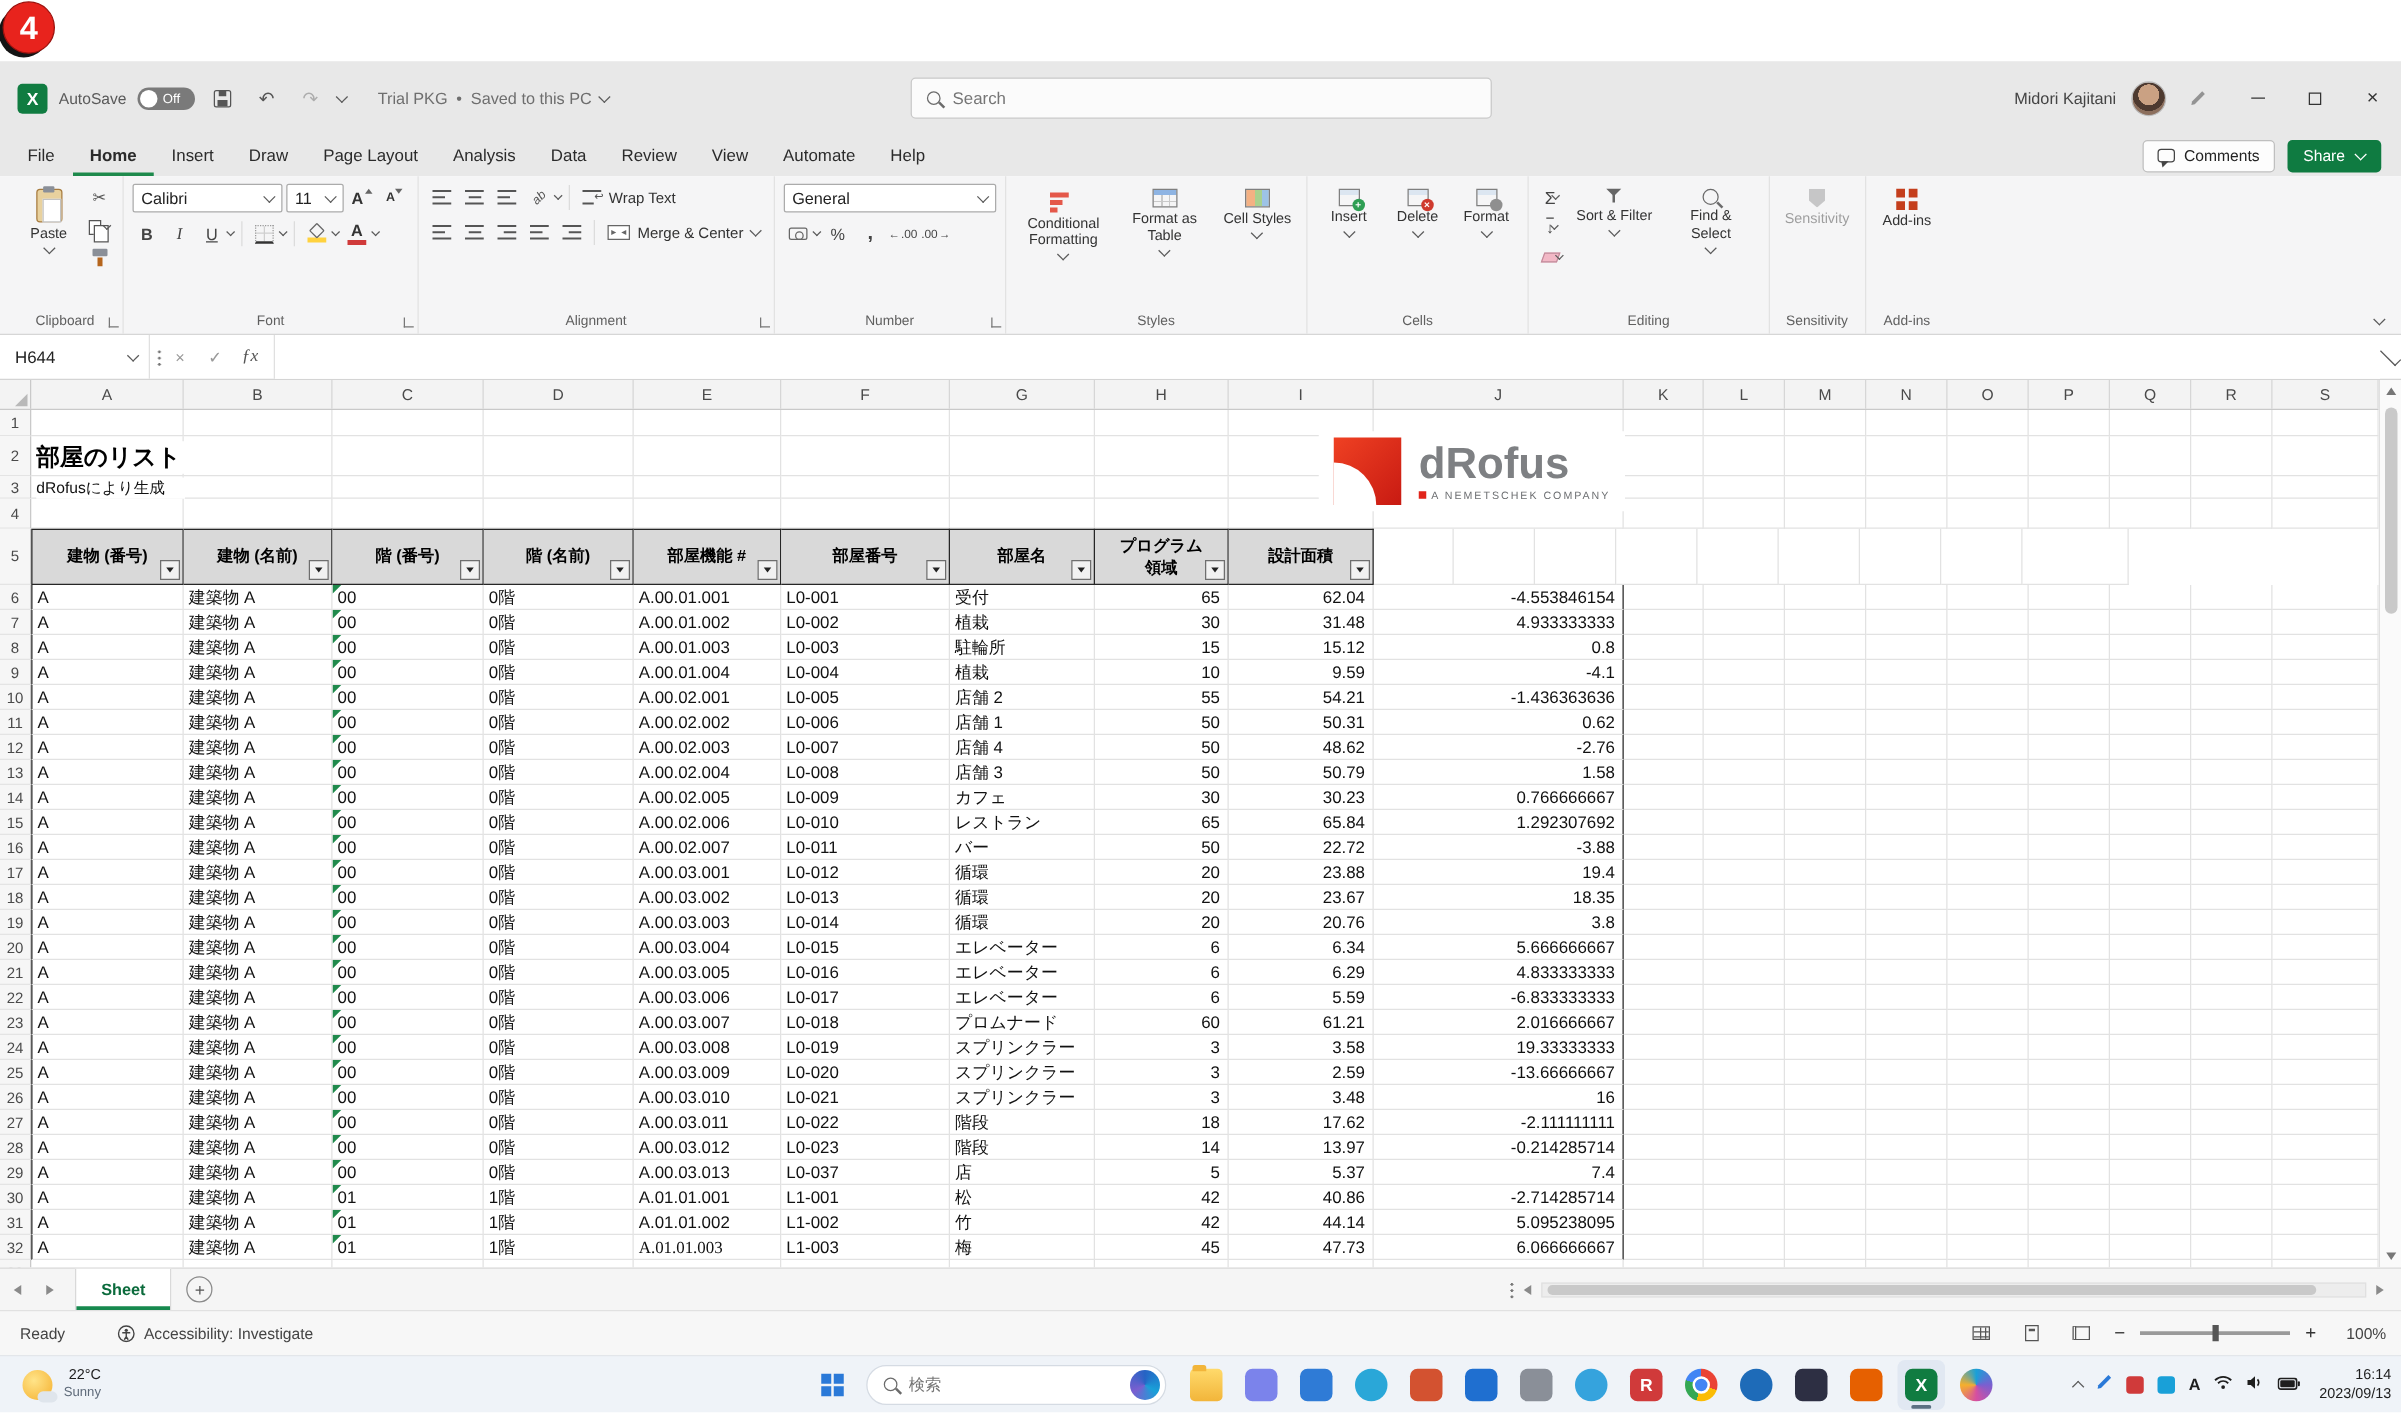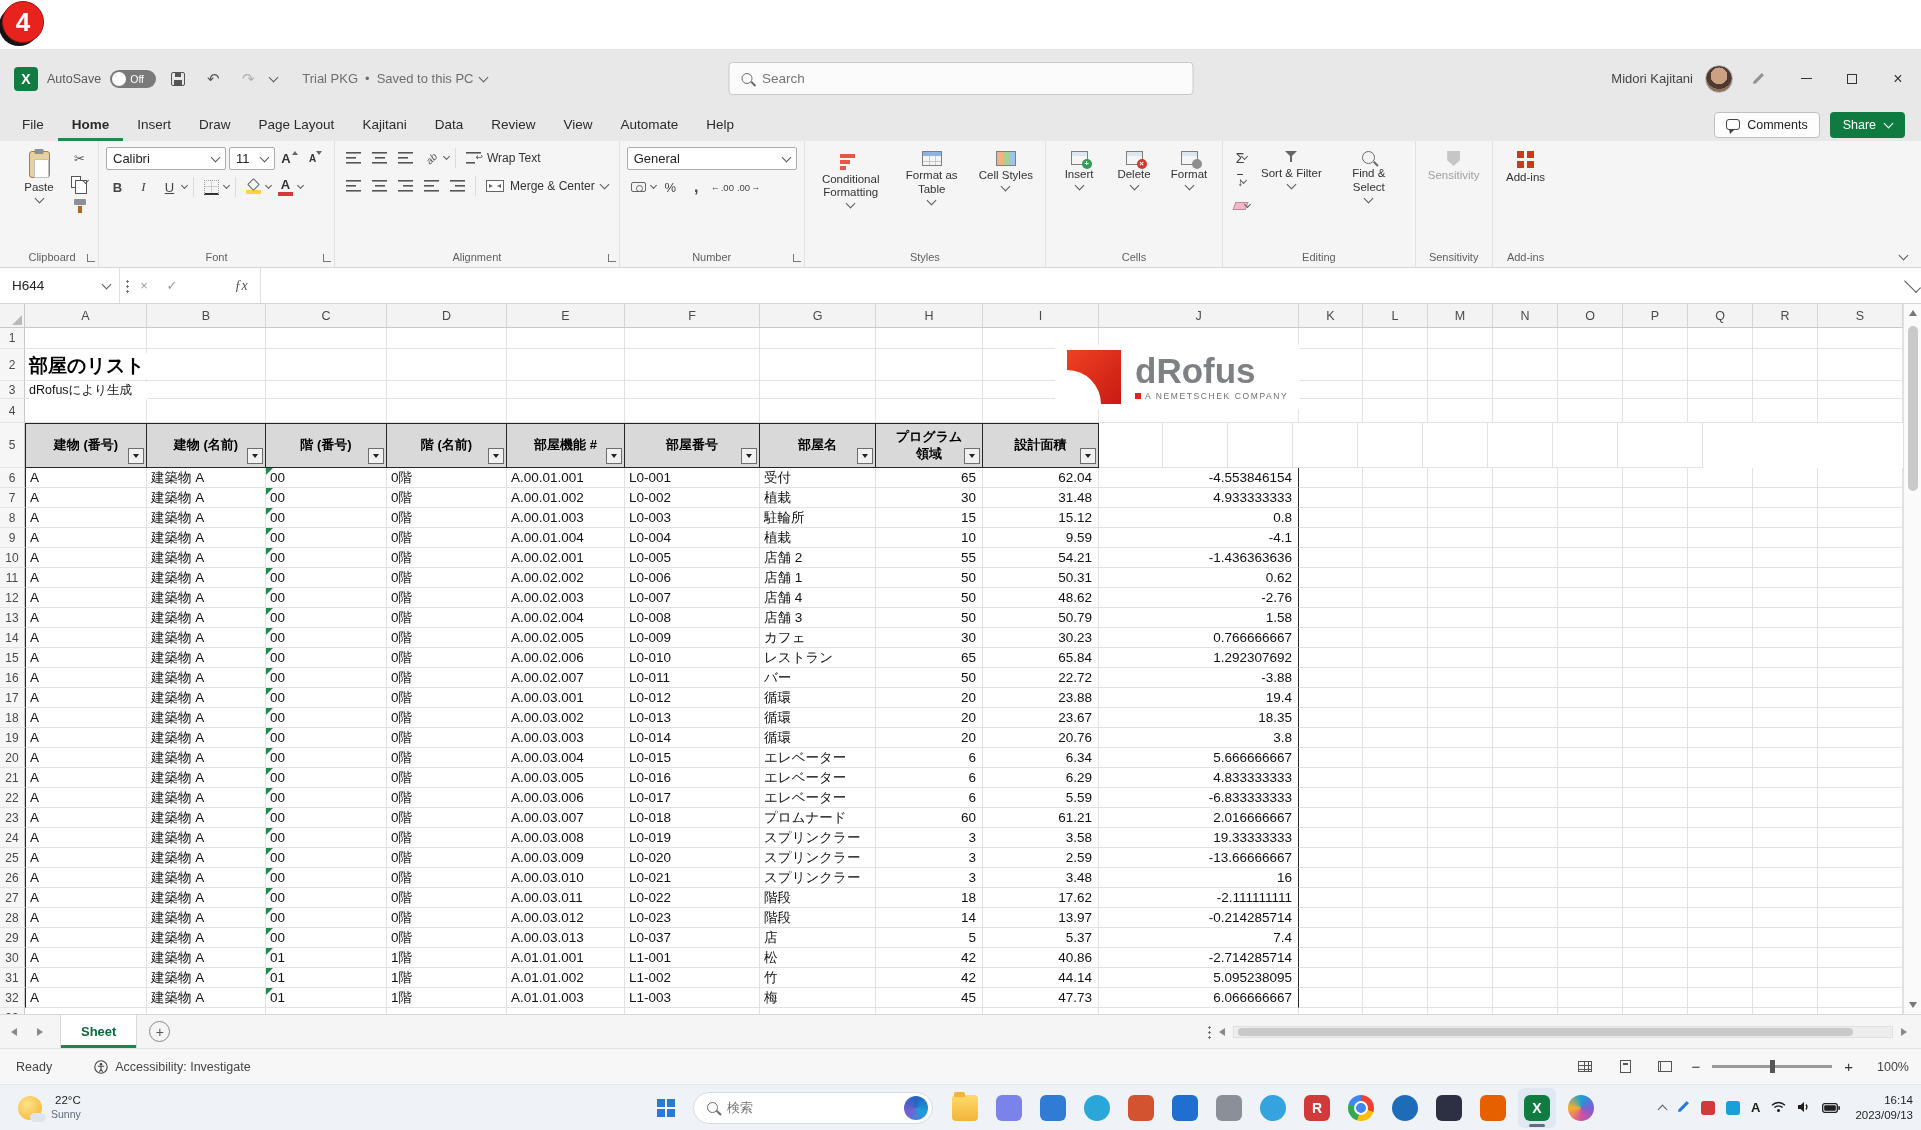--- a/index.html
+++ b/index.html
@@ -130,21 +130,21 @@
 .i-addins{width:17px;height:17px;display:inline-block;background:linear-gradient(#c43e1c,#c43e1c) 0 0/7px 7px no-repeat,linear-gradient(#c43e1c,#c43e1c) 10px 0/7px 7px no-repeat,linear-gradient(#c43e1c,#c43e1c) 0 10px/7px 7px no-repeat,linear-gradient(#c43e1c,#c43e1c) 10px 10px/7px 7px no-repeat;}
 .ribbon-collapse{position:absolute;right:14px;bottom:8px;}
 .i-bubble{width:14px;height:11px;border:1.3px solid #444;border-radius:3px;position:relative;display:inline-block;}
 .i-bubble::after{content:'';position:absolute;left:2px;bottom:-5px;border-left:1px solid transparent;border-right:5px solid transparent;border-top:5px solid #444;}
 
 
 .fbar{position:absolute;left:0;top:268px;width:100%;height:36px;background:#fff;border-bottom:1px solid #d4d4d4;display:flex;align-items:center;}
 .namebox{width:120px;height:100%;display:flex;align-items:center;justify-content:space-between;padding:0 9px 0 12px;font-size:13.5px;color:#222;border-right:1px solid #e0e0e0;}
 .fb-btns{display:flex;align-items:center;gap:2px;padding:0 6px;border-right:1px solid #e0e0e0;height:100%;}
 .fb-btns button{width:26px;height:26px;font-size:13px;color:#9a9a9a;display:flex;align-items:center;justify-content:center;}
-.fx{font-family:"Liberation Serif",serif;font-style:italic;color:#555 !important;font-size:14px !important;margin-left:41px;}
+.fx{font-family:"Liberation Serif",serif;font-style:italic;color:#555 !important;font-size:14px !important;}
 .fb-input{flex:1;height:100%;border:none;font-size:13.5px;padding:0 10px;}
 .fb-end{padding:0 8px;}
 
 
 .gridwrap{position:absolute;left:0;top:304px;width:1903px;height:710px;background:#fff;}
 #col-headers{display:flex;height:24px;background:#f3f3f3;border-bottom:1px solid #c9c9c9;}
 .corner{border-right:1px solid #c9c9c9;position:relative;flex:0 0 auto;}
 .corner::after{content:'';position:absolute;right:2px;bottom:2px;border-left:10px solid transparent;border-bottom:10px solid #b9b9b9;}
 .colh{border-right:1px solid #d6d6d6;display:flex;align-items:center;justify-content:center;font-size:12.5px;color:#4a4a4a;flex:0 0 auto;}
 #grid-rows{position:relative;height:686px;overflow:hidden;background:#fff;}
@@ -281,21 +281,21 @@
   </div>
 </div>
 
 <div class="tabsrow">
   <div id="ribbon-tabs">
       <button class="rtab">File</button>
       <button class="rtab active">Home</button>
       <button class="rtab">Insert</button>
       <button class="rtab">Draw</button>
       <button class="rtab">Page Layout</button>
-      <button class="rtab">Kajitani</button>
+      <button class="rtab">Analysis</button>
       <button class="rtab">Data</button>
       <button class="rtab">Review</button>
       <button class="rtab">View</button>
       <button class="rtab">Automate</button>
       <button class="rtab">Help</button>
     </div>
   <div class="tabs-right">
     <button class="comments-btn">
       <span class="i-bubble"></span>
       <span>Comments</span>
@@ -1329,21 +1329,21 @@
         <div class="cell" style="width: 65px;"></div>
         <div class="cell" style="width: 65px;"></div>
         <div class="cell" style="width: 85px;"></div>
       </div>
       <div class="grow" style="height: 20px;">
         <div class="gut" style="width: 25px;">32</div>
         <div class="cell td bL" style="width: 122px;">A</div>
         <div class="cell td" style="width: 119px;">建築物 A</div>
         <div class="cell td tri" style="width: 121px;">01</div>
         <div class="cell td" style="width: 120px;">1階</div>
-        <div class="cell td" style="width: 118px;">A.01.01.003</div>
+        <div class="cell td" style="width: 118px; font-family: Liberation Serif, serif;">A.01.01.003</div>
         <div class="cell td" style="width: 135px;">L1-003</div>
         <div class="cell td" style="width: 116px;">梅</div>
         <div class="cell td num" style="width: 107px;">45</div>
         <div class="cell td num" style="width: 116px;">47.73</div>
         <div class="cell td num bR" style="width: 200px;">6.066666667</div>
         <div class="cell" style="width: 64px;"></div>
         <div class="cell" style="width: 65px;"></div>
         <div class="cell" style="width: 65px;"></div>
         <div class="cell" style="width: 65px;"></div>
         <div class="cell" style="width: 65px;"></div>

